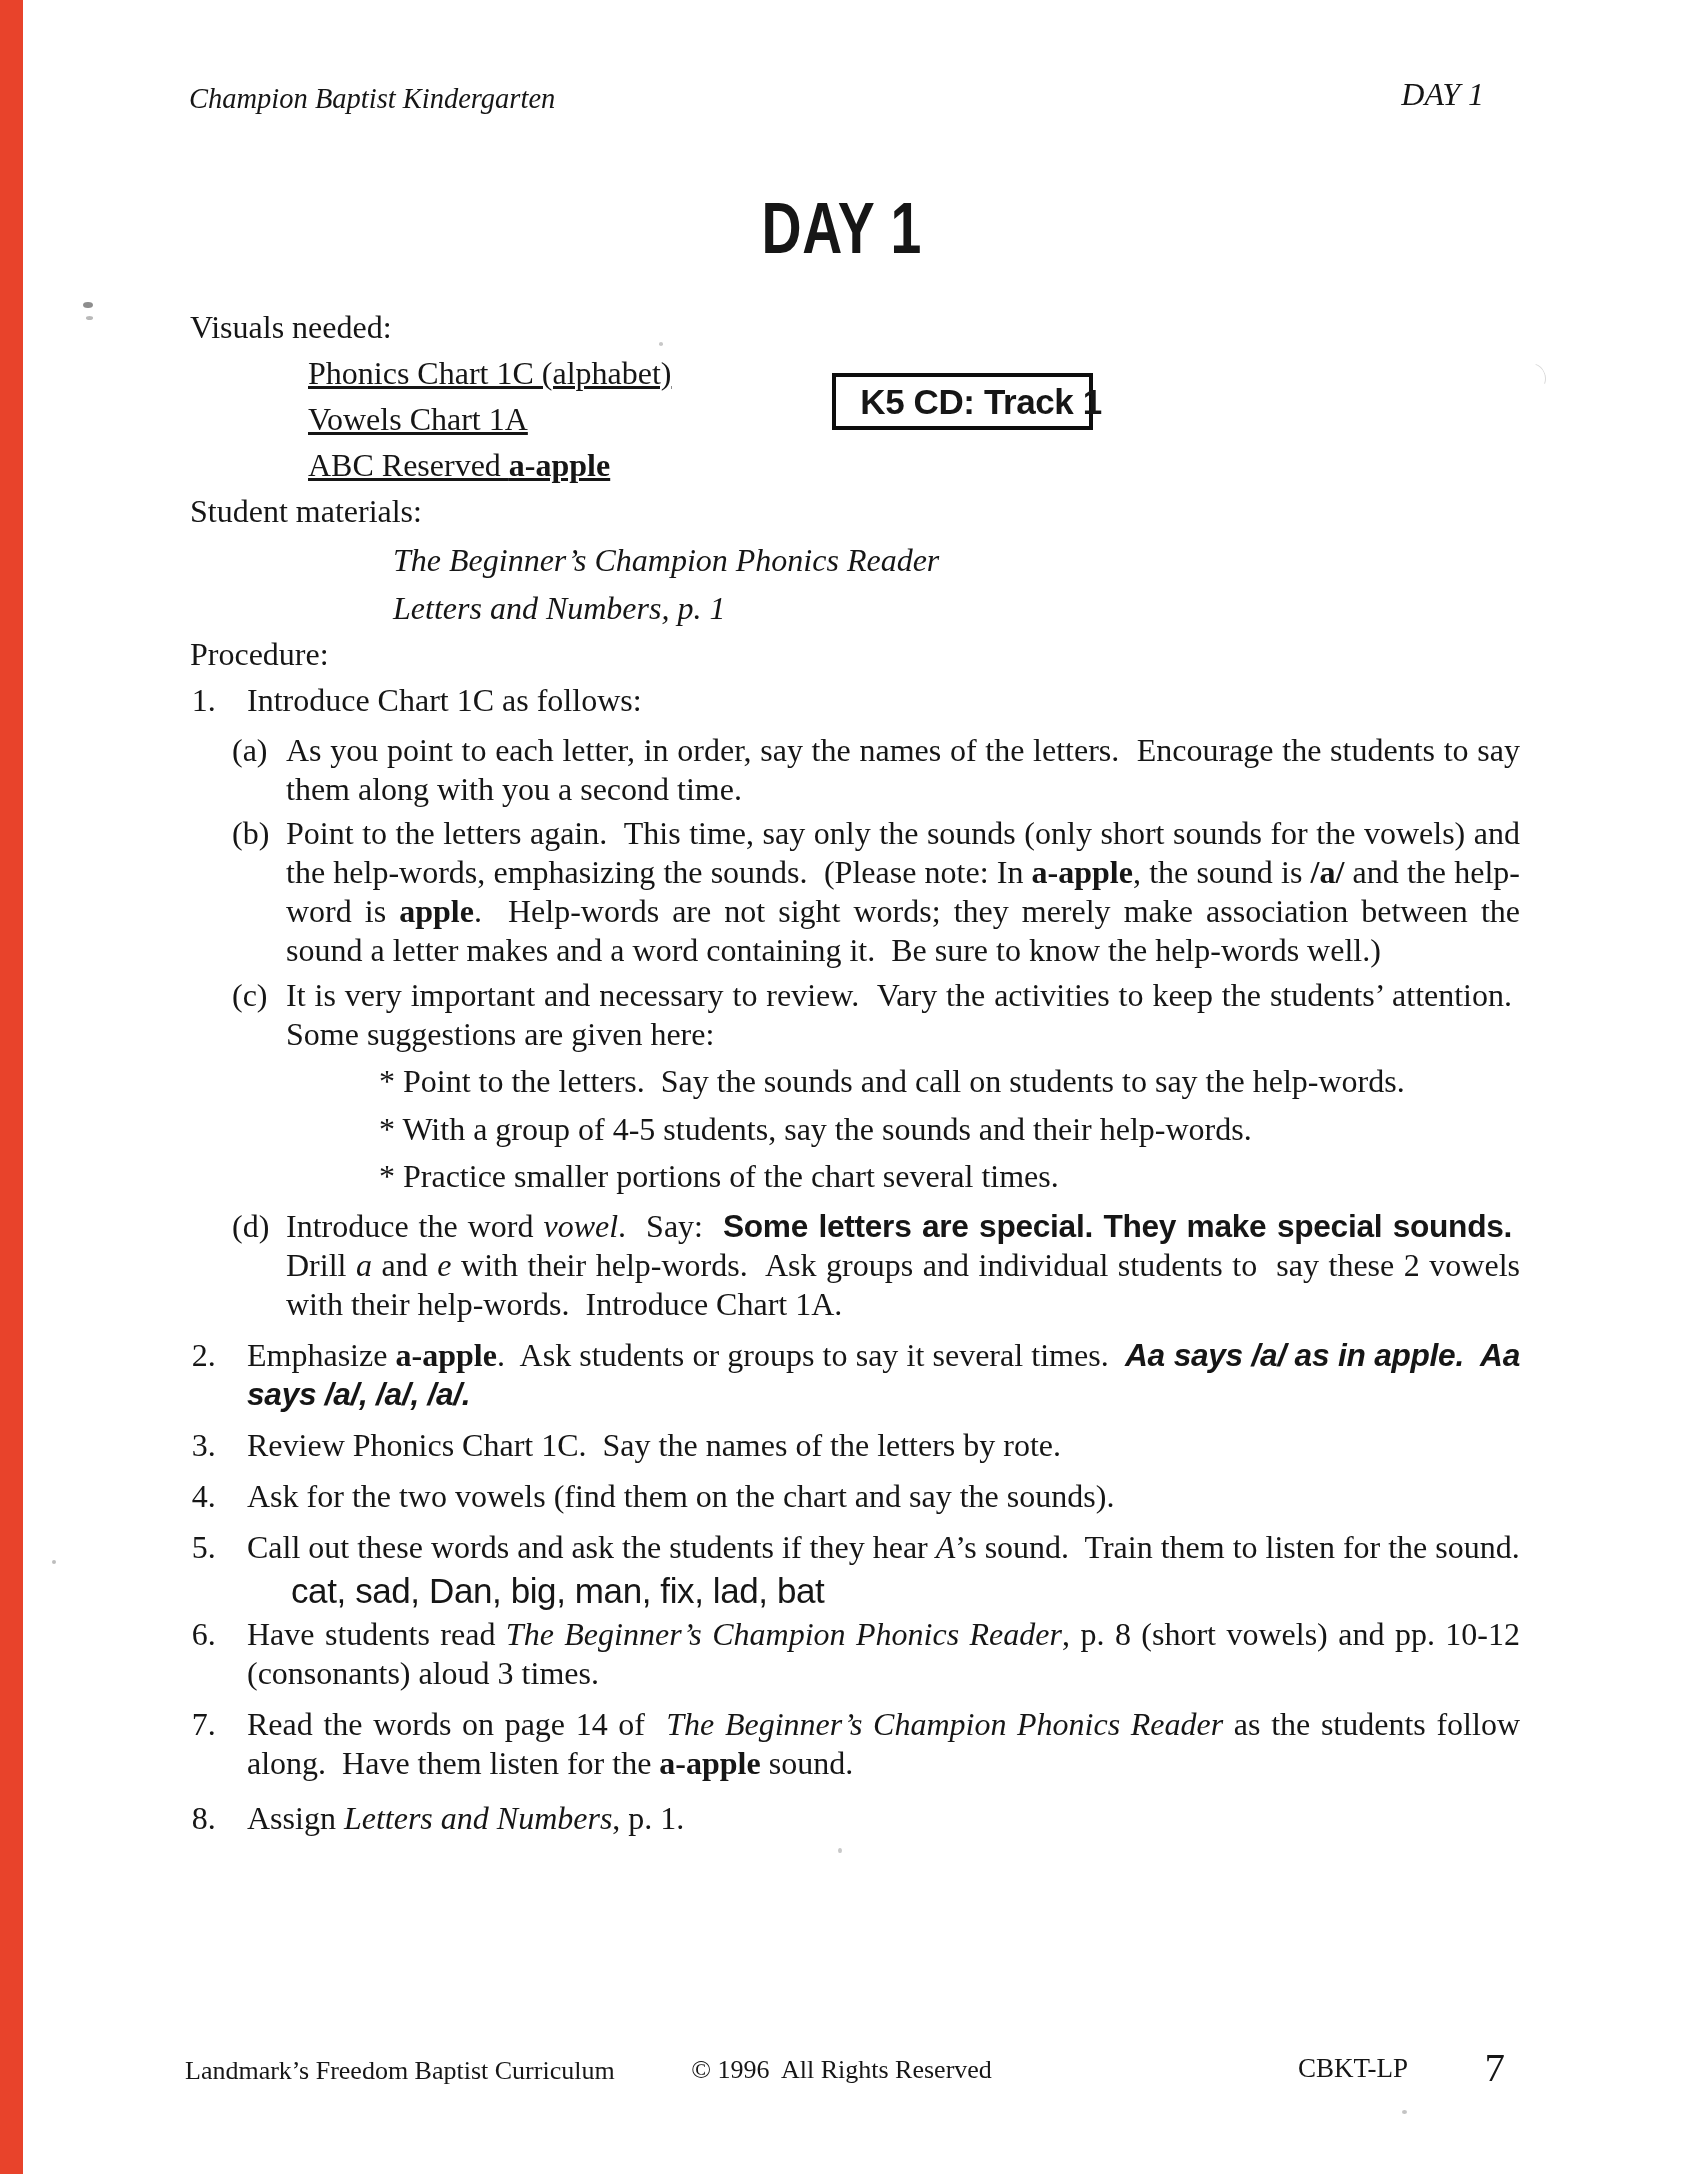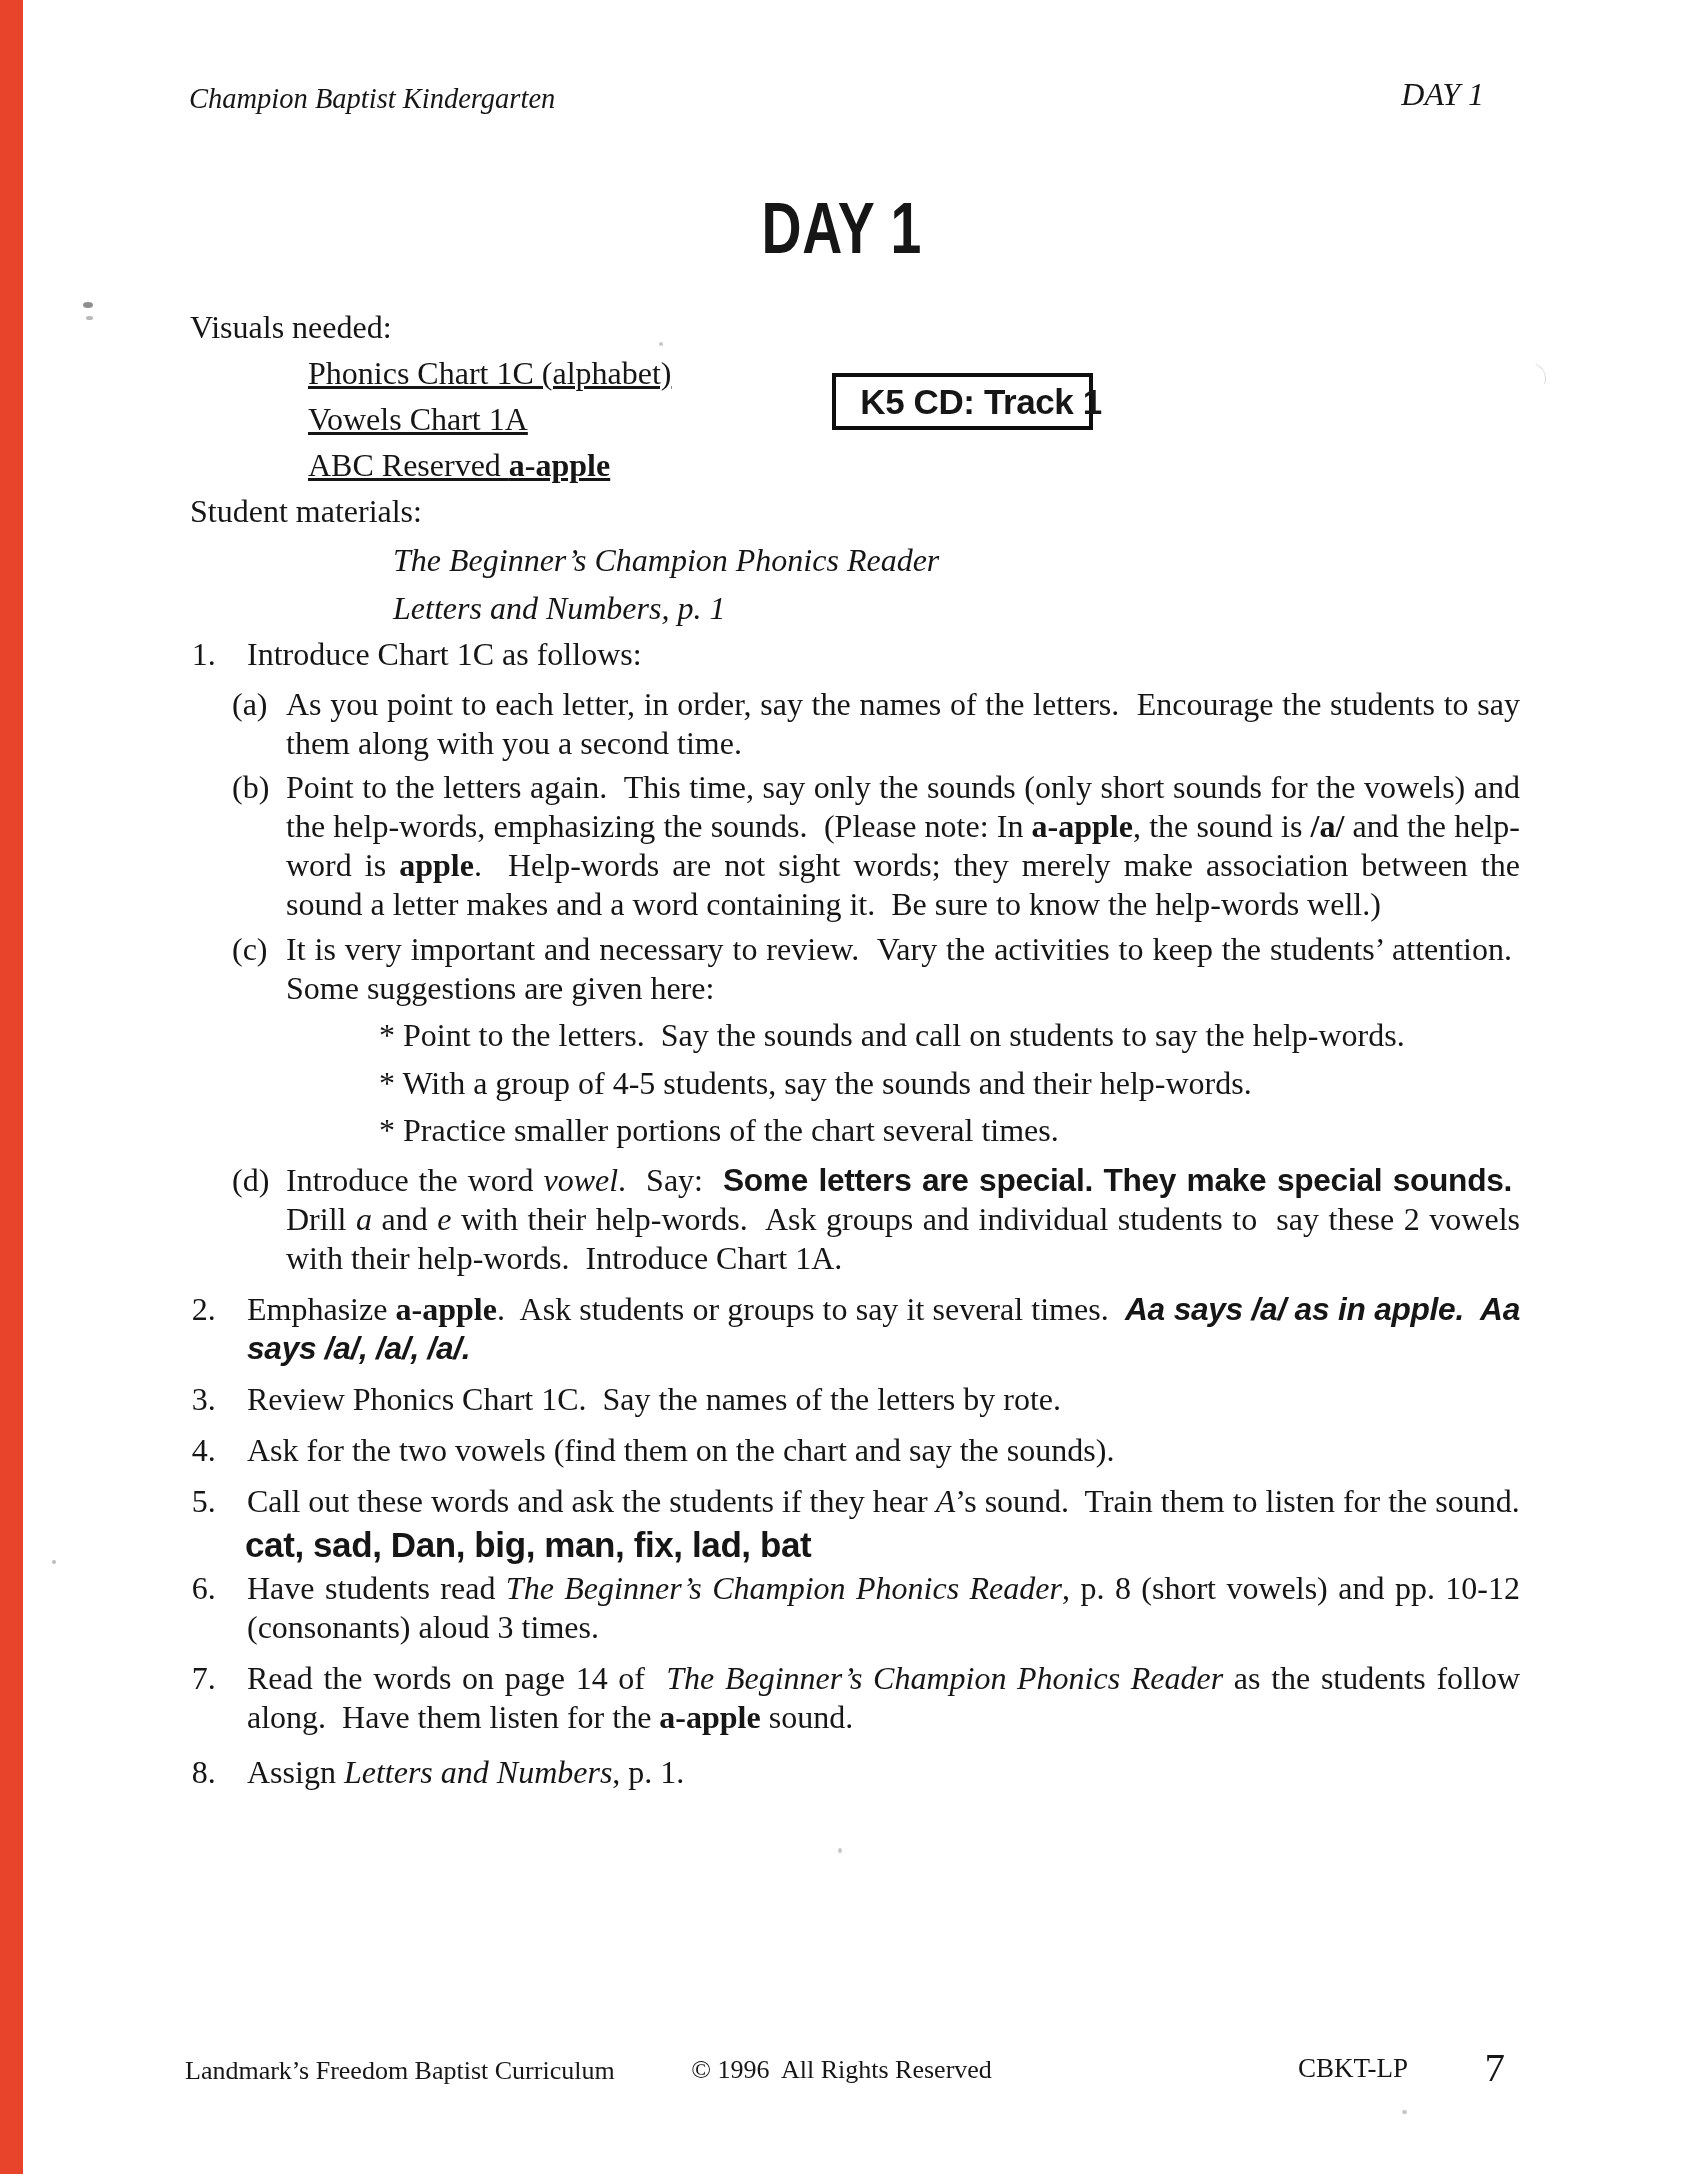--- a/index.html
+++ b/index.html
@@ -32,22 +32,22 @@
   }
   .plain{margin-top:7px;}
   .vitem{margin-left:118px;margin-top:7px;text-decoration:underline;}
   .sitem{margin-left:203px;margin-top:9.5px;font-style:italic;}
   .step{position:relative;padding-left:57px;margin-top:12px;text-align:justify;-moz-text-align-last:left;text-align-last:left;}
   .step .num{position:absolute;left:1.7px;top:0;}
   .sub{position:relative;margin-left:42px;padding-left:54px;margin-top:5.2px;text-align:justify;-moz-text-align-last:left;text-align-last:left;}
   .sub .lbl{position:absolute;left:0;top:0;}
   .bullet{margin-left:189px;margin-top:8.6px;}
   .drill{
-    margin-left:55px;margin-top:4.3px;margin-bottom:4.3px;
-    font-family:"Liberation Sans", sans-serif;font-weight:bold;font-size:35px;letter-spacing:-0.4px;
+    margin-left:101px;margin-top:4.3px;margin-bottom:4.3px;
+    font-family:"Liberation Sans", sans-serif;font-weight:normal;font-size:35px;letter-spacing:-0.4px;
   }
   .it{font-style:italic;}
   .bd{font-weight:bold;}
   .bsans{font-family:"Liberation Sans", sans-serif;font-weight:bold;letter-spacing:-0.3px;font-size:0.99em;}
   
   .cdbox{
     position:absolute;top:373px;left:832px;width:261px;height:57px;
     border:4.3px solid #0d0d0d;box-sizing:border-box;
     display:flex;align-items:center;justify-content:center;
     font-family:"Liberation Sans", sans-serif;font-weight:bold;font-size:35px;letter-spacing:-0.4px;
@@ -95,20 +95,21 @@
 
     <div class="plain">Visuals needed:</div>
     <div class="vitem"><span>Phonics Chart 1C (alphabet)</span></div>
     <div class="vitem"><span>Vowels Chart 1A</span></div>
     <div class="vitem"><span>ABC Reserved </span><span class="bd">a-apple</span></div>
 
     <div class="plain">Student materials:</div>
     <div class="sitem"><span class="it">The Beginner’s Champion Phonics Reader</span></div>
     <div class="sitem"><span class="it">Letters and Numbers</span><span>, p. 1</span></div>
 
+    <div class="plain">Procedure:</div>
 
     <div class="step" style="margin-top:7px">
       <span class="num">1.</span>
       <span class="txt"><span>Introduce Chart 1C as follows:</span></span>
     </div>
 
     <div class="sub" style="margin-top:11.2px">
       <span class="lbl">(a)</span>
       <span><span>As you point to each letter, in order, say the names of the letters.&nbsp; Encourage the students to say them along with you a second time.</span></span>
     </div>

